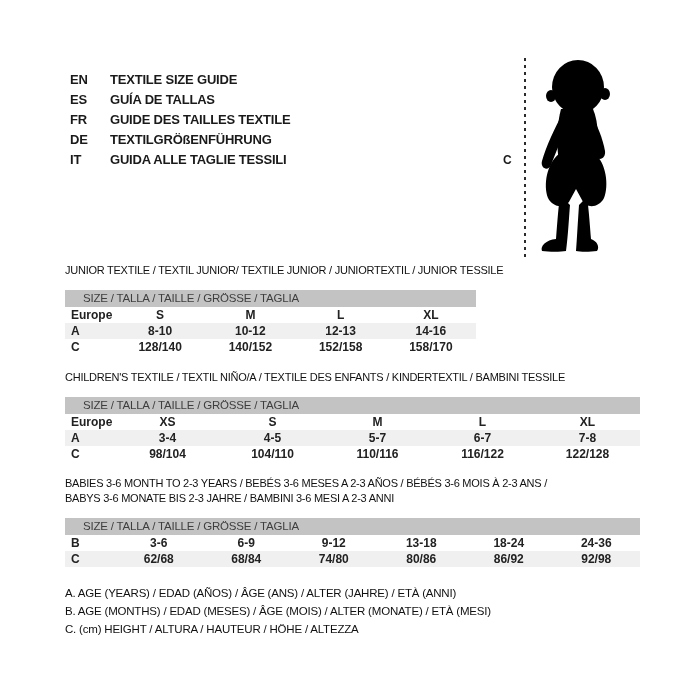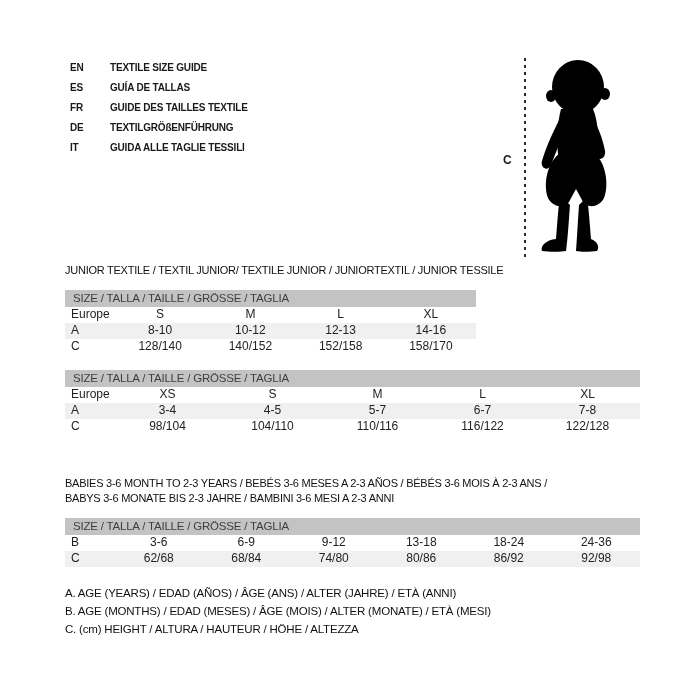--- a/index.html
+++ b/index.html
@@ -1,42 +1,42 @@
 <!DOCTYPE html>
 <html><head>
 <meta charset="utf-8">
 <style>
   html,body{margin:0;padding:0;background:#fff;}
   body{width:700px;height:700px;font-family:"Liberation Sans","DejaVu Sans",sans-serif;color:#1a1a1a;}
   .page{position:relative;width:700px;height:700px;background:#ffffff;overflow:hidden;}
 
   
-  .lang-block{position:absolute;left:70px;top:57px;font-weight:bold;font-size:10px;letter-spacing:-0.2px;}
+  .lang-block{position:absolute;left:70px;top:69px;font-weight:bold;font-size:13px;letter-spacing:-0.2px;}
   .lang-row{display:flex;height:20px;align-items:center;}
   .lang-code{width:40px;}
 
   
   .figure{position:absolute;left:498px;top:53px;width:170px;height:214px;}
   .c-label{position:absolute;left:5px;top:100px;font-weight:bold;font-size:12px;}
   .dash-line{position:absolute;left:26px;top:5px;width:2px;height:200px;
     background:repeating-linear-gradient(to bottom,#2b2b2b 0 3px,transparent 3px 7px);}
   .baby-svg{position:absolute;left:35px;top:5px;}
 
   
   .section{position:absolute;left:65px;}
   .sec-0{top:263px;}
   .sec-1{top:370px;}
   .sec-2{top:476px;}
   .sec-title{font-weight:normal;font-size:11px;line-height:15px;letter-spacing:-0.25px;
     margin-bottom:12px;white-space:nowrap;color:#111;}
   .sec-0 .table{width:411px;}
   .sec-1 .table,.sec-2 .table{width:575px;}
   .t-header{background:#c3c3c3;color:#3e3e3e;font-size:11.5px;height:17px;line-height:17px;
-    padding-left:8px;letter-spacing:-0.2px;}
-  .t-row{display:flex;height:16px;font-size:12px;color:#222;}
+    padding-left:18px;letter-spacing:-0.2px;}
+  .t-row{display:flex;height:16px;align-items:center;font-size:12px;color:#222;font-weight:bold;}
   .t-row.striped{background:#f0f0f0;}
   .t-label{width:50px;padding-left:6px;box-sizing:border-box;}
   .t-cell{flex:1;text-align:center;}
 
   
   .footnotes{position:absolute;left:65px;top:584px;font-weight:normal;font-size:11.5px;
     line-height:18px;letter-spacing:-0.2px;color:#111;}
 </style>
 </head>
 <body>
@@ -108,20 +108,23 @@
           <div class="t-row">
             <span class="t-label">C</span>
             <span class="t-cell">128/140</span>
             <span class="t-cell">140/152</span>
             <span class="t-cell">152/158</span>
             <span class="t-cell">158/170</span>
           </div>
         </div>
       </div>
       <div class="section sec-1">
+        <div class="sec-title">
+          <div>CHILDREN'S TEXTILE / TEXTIL NIÑO/A / TEXTILE DES ENFANTS / KINDERTEXTIL / BAMBINI TESSILE</div>
+        </div>
         <div class="table">
           <div class="t-header">SIZE / TALLA / TAILLE / GRÖSSE / TAGLIA</div>
           <div class="t-row">
             <span class="t-label">Europe</span>
             <span class="t-cell">XS</span>
             <span class="t-cell">S</span>
             <span class="t-cell">M</span>
             <span class="t-cell">L</span>
             <span class="t-cell">XL</span>
           </div>

